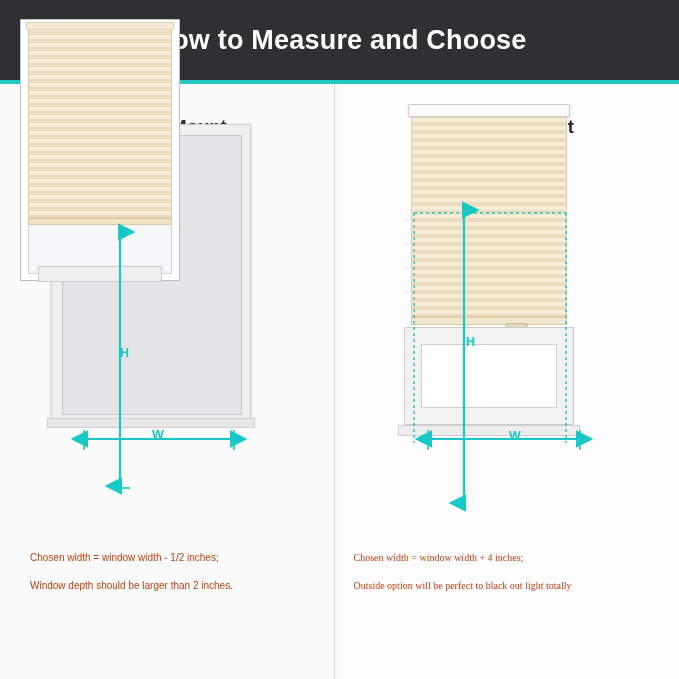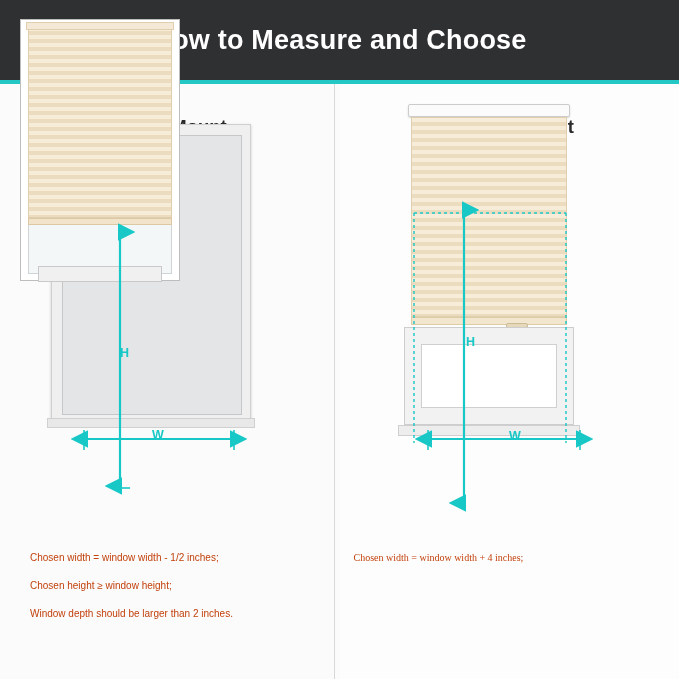--- a/index.html
+++ b/index.html
@@ -232,30 +232,30 @@
   </div>
   <div class="header-rule"></div>
 
   <div class="columns">
 
     <div class="col left">
       <div class="col-title">Inside Mount</div>
 
       <div class="notes left">
         <div class="note-line">Chosen width = window width - 1/2 inches;</div>
-        <div class="note-line">Chosen height ≥ window height;</div>
         <div class="note-line">Window depth should be larger than 2 inches.</div>
       </div>
     </div>
 
     <div class="col right">
       <div class="col-title">Outside Mount</div>
 
       <div class="notes right">
         <div class="note-line">Chosen width = window width + 4 inches;</div>
+        <div class="note-line">Outside option will be perfect to black out light totally</div>
       </div>
     </div>
   </div>
 
   <div class="divider"></div>
 
   <div class="im-frame">
     <div class="im-frame-inner"></div>
   </div>
   <div class="im-sash"></div>

